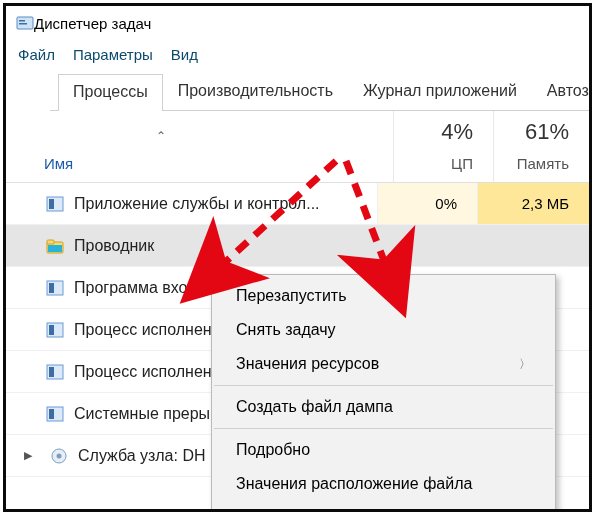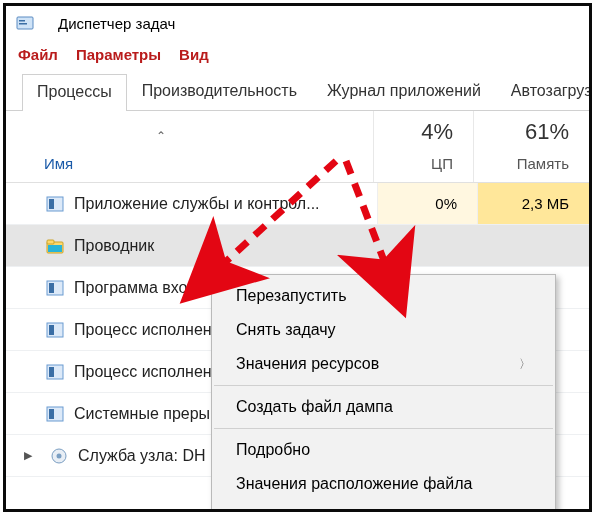--- a/index.html
+++ b/index.html
@@ -1,30 +1,30 @@
 <!DOCTYPE html>
 <html><head>
 <meta charset="utf-8">
 <style>
   * { box-sizing: border-box; margin: 0; padding: 0; font-family: 'Segoe UI', Tahoma, sans-serif; }
   body { background: #fff; width: 595px; height: 515px; overflow: hidden; position: relative; }
   .frame { border: 3px solid #0a0a0a; width: 589px; height: 509px; margin: 3px; position: relative; background: #fff; overflow: hidden; }
-  .titlebar { display: flex; align-items: center; padding: 8px 10px; gap: 24px; }
+  .titlebar { display: flex; align-items: center; padding: 8px 10px; gap: 0; }
   .titlebar-icon { width: 18px; height: 18px; }
   .titlebar-text { font-size: 15px; color: #000; }
   .menubar { display: flex; gap: 18px; padding: 6px 12px 10px 12px; }
-  .menubar span { font-size: 15px; color: #b91c1c; cursor: default; font-weight: bold; }
-  .tabs { display: flex; border-bottom: 1px solid #d0d0d0; padding-left: 16px; }
+  .menubar span { font-size: 15px; color: #0c4a6e; cursor: default; }
+  .tabs { display: flex; border-bottom: 1px solid #d0d0d0; padding-left: 8px; margin-left: 44px; }
   .tab { padding: 8px 14px 10px 14px; font-size: 16px; color: #333; border: 1px solid transparent; border-bottom: none; cursor: default; white-space: nowrap; }
   .tab.active { border-color: #d0d0d0; background: #fff; position: relative; top: 1px; }
   .header-row { display: flex; border-bottom: 1px solid #e0e0e0; height: 72px; }
   .col-name { flex: 1; display: flex; flex-direction: column; justify-content: flex-end; padding: 0 0 10px 14px; position: relative; }
   .sort-caret { position: absolute; left: 150px; top: 18px; font-size: 12px; color: #666; }
   .col-cpu, .col-mem { width: 100px; text-align: right; padding: 8px 20px 10px 0; border-left: 1px solid #e8e8e8; display: flex; flex-direction: column; justify-content: space-between; }
-  .col-mem { width: 116px; }
+  .col-mem { width: 96px; }
   .hdr-pct { font-size: 22px; color: #333; }
   .hdr-lbl { font-size: 15px; color: #555; }
   .name-lbl { font-size: 15px; color: #1a5aa8; margin-left: 24px; }
   .row { display: flex; align-items: center; height: 42px; border-bottom: 1px solid #eef0f2; }
   .row.selected { background: #e5e5e5; }
   .row .rname { flex: 1; display: flex; align-items: center; gap: 10px; padding-left: 40px; font-size: 16px; color: #222; white-space: nowrap; overflow: hidden; }
   .row .rcpu { width: 100px; text-align: right; padding-right: 20px; font-size: 15px; background: #fff7e0; align-self: stretch; display: flex; align-items: center; justify-content: flex-end; border-left: 1px solid #eee; }
   .row .rmem { width: 112px; text-align: right; padding-right: 20px; font-size: 15px; background: #ffe79a; align-self: stretch; display: flex; align-items: center; justify-content: flex-end; border-left: 1px solid #eee; }
   .row.last .rname { padding-left: 18px; }
   .expander { font-size: 11px; color: #555; margin-right: 2px; width: 14px; }

